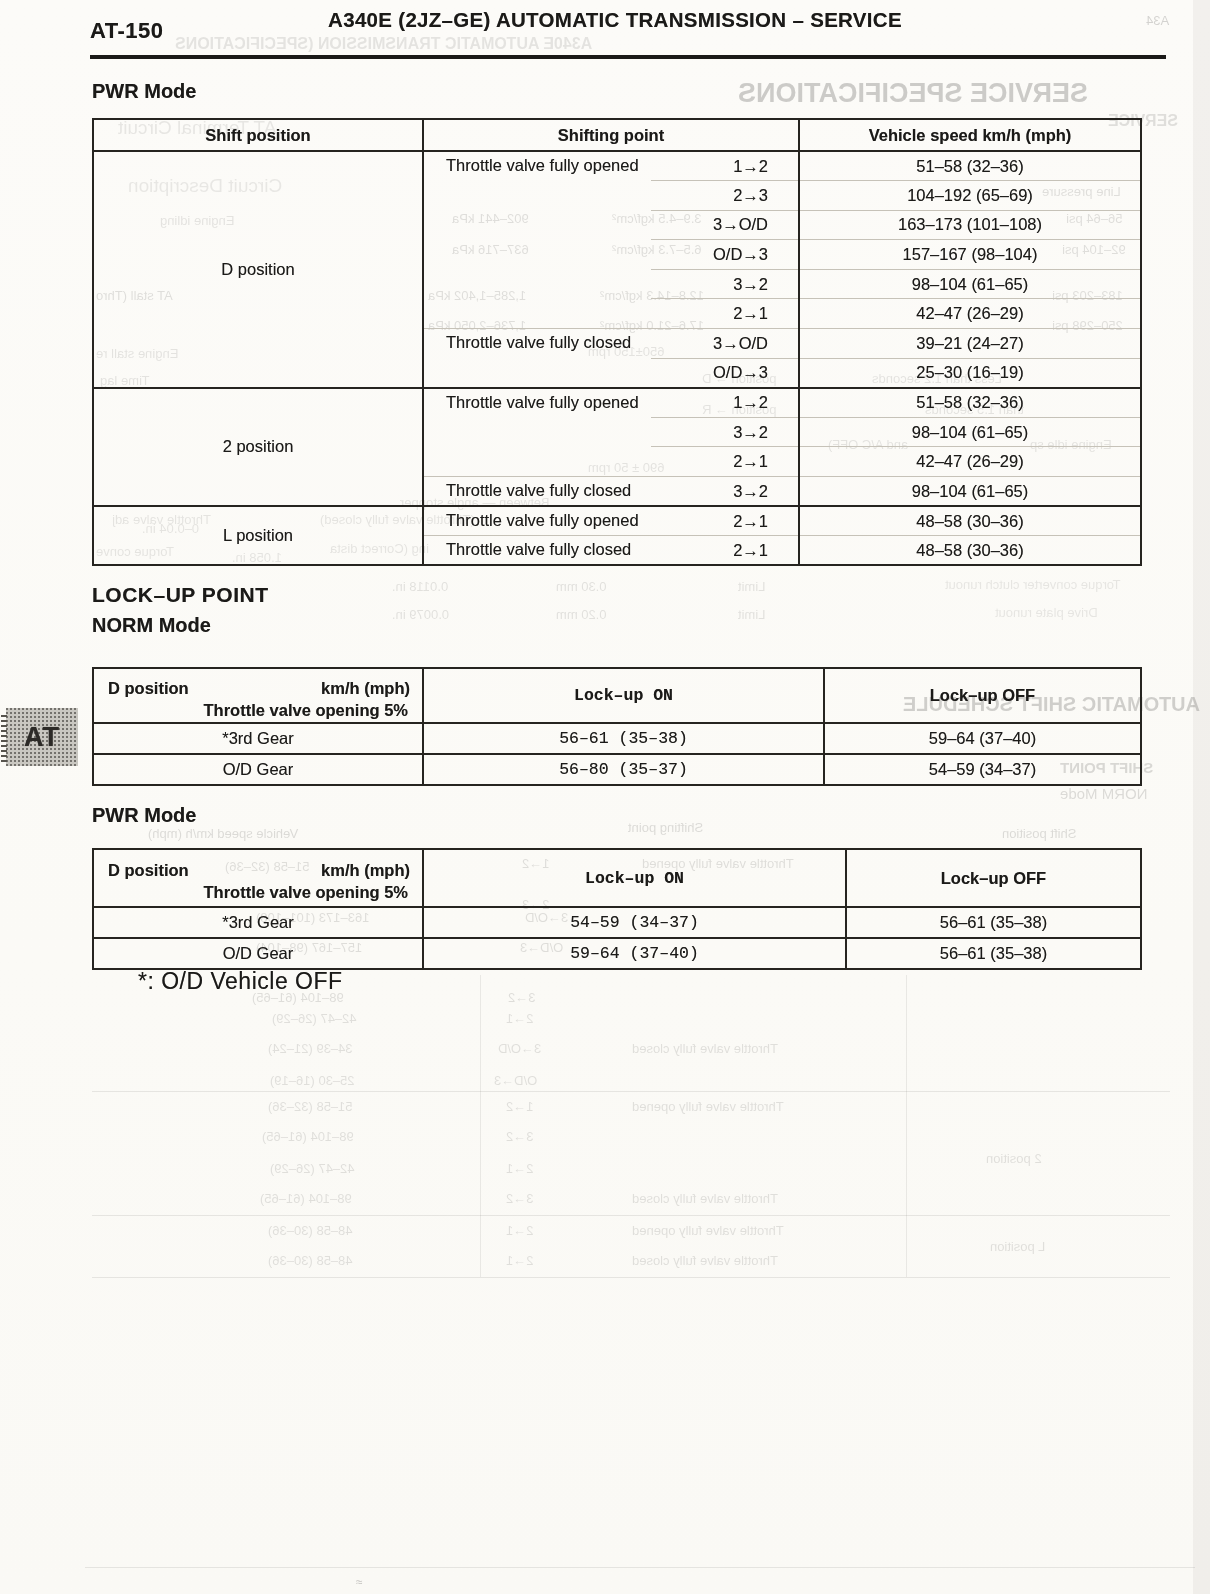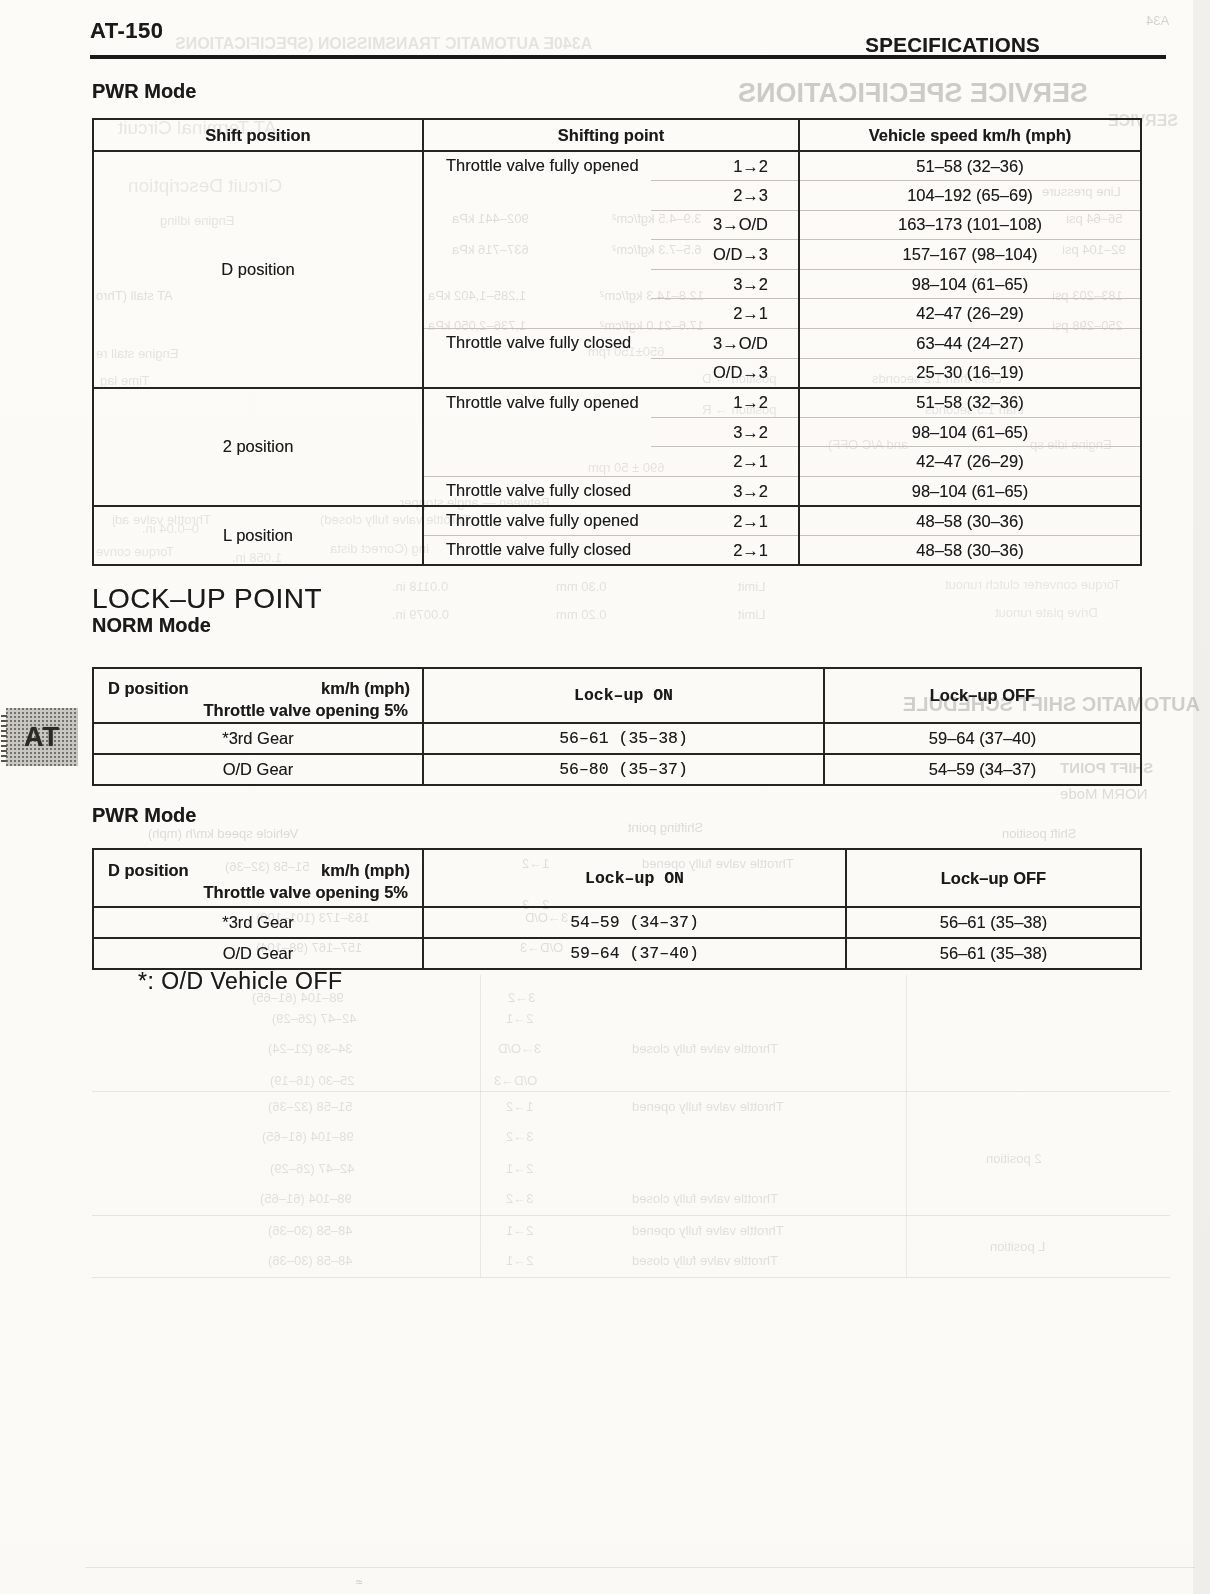--- a/index.html
+++ b/index.html
@@ -11,21 +11,21 @@
   .abs{position:absolute;}
   .ink{color:#1b1a18;text-shadow:0 0 .5px rgba(20,20,20,.5);}
 
   
   .page-code{left:90px;top:18px;font-size:22px;font-weight:bold;letter-spacing:.5px;}
   .title1{left:280px;top:8px;width:670px;text-align:center;font-size:20.5px;font-weight:bold;letter-spacing:.3px;}
   .title2{left:690px;top:33px;width:350px;text-align:right;font-size:20.5px;font-weight:bold;letter-spacing:.3px;}
   .rule{left:90px;top:55px;width:1076px;height:3.5px;background:#1b1a18;}
 
   .h-pwr1{left:92px;top:80px;font-size:20px;font-weight:600;}
-  .h-lockup{left:92px;top:583px;font-size:28px;font-weight:normal;letter-spacing:.5px;}
+  .h-lockup{left:92px;top:583px;font-size:21px;font-weight:bold;letter-spacing:.5px;}
   .h-norm{left:92px;top:614px;font-size:20px;font-weight:600;}
   .h-pwr2{left:92px;top:804px;font-size:20px;font-weight:600;}
   .footnote{left:138px;top:968px;font-size:23px;font-weight:500;letter-spacing:.5px;}
 
   
   table{border-collapse:collapse;table-layout:fixed;}
   .t1{position:absolute;left:92px;top:118px;width:1048px;border:2.5px solid #262420;}
   .t1 th,.t1 td{padding:0;font-size:16.5px;text-shadow:0 0 .5px rgba(20,20,20,.45);}
   .t1 thead th{height:30px;font-weight:600;border-bottom:2.5px solid #262420;}
   .t1 tbody tr{height:29.6px;}
@@ -171,21 +171,21 @@
       <div class="gline" style="left: 92px; top: 1091px; width: 1078px; height: 1px; opacity: 0.14;"></div>
       <div class="gline" style="left: 92px; top: 1215px; width: 1078px; height: 1px; opacity: 0.14;"></div>
       <div class="gline" style="left: 92px; top: 1277px; width: 1078px; height: 1px; opacity: 0.14;"></div>
       <div class="gline" style="left: 480px; top: 975px; width: 1px; height: 302px; opacity: 0.12;"></div>
       <div class="gline" style="left: 906px; top: 975px; width: 1px; height: 302px; opacity: 0.12;"></div>
       <div class="gline" style="left: 85px; top: 1567px; width: 1110px; height: 1px; opacity: 0.14;"></div>
       <div class="gline" style="left: 1193px; top: 0px; width: 17px; height: 1594px; opacity: 0.07;"></div>
     </div>
 
   <div class="abs ink page-code">AT-150</div>
-  <div class="abs ink title2">SPECIFICATIONS</div>
+  <div class="abs ink title1">A340E (2JZ–GE) AUTOMATIC TRANSMISSION – SERVICE</div>
   <div class="abs rule"></div>
 
   <div class="abs ink h-pwr1">PWR Mode</div>
 
   <table class="t1">
     <colgroup>
         <col style="width:330px">
         <col style="width:228px">
         <col style="width:148px">
         <col style="width:342px">
@@ -220,21 +220,21 @@
         <td class="trn">3→2</td>
         <td class="spd">98–104 (61–65)</td>
       </tr>
       <tr class="lt">
         <td class="trn">2→1</td>
         <td class="spd">42–47 (26–29)</td>
       </tr>
       <tr class="lt">
         <td class="desc" rowspan="2">Throttle valve fully closed</td>
         <td class="trn">3→O/D</td>
-        <td class="spd">63–44 (24–27)</td>
+        <td class="spd">39–21 (24–27)</td>
       </tr>
       <tr class="lt">
         <td class="trn">O/D→3</td>
         <td class="spd">25–30 (16–19)</td>
       </tr>
 
       <tr class="sec">
         <td class="pos" rowspan="4">2 position</td>
         <td class="desc" rowspan="3">Throttle valve fully opened</td>
         <td class="trn">1→2</td>

